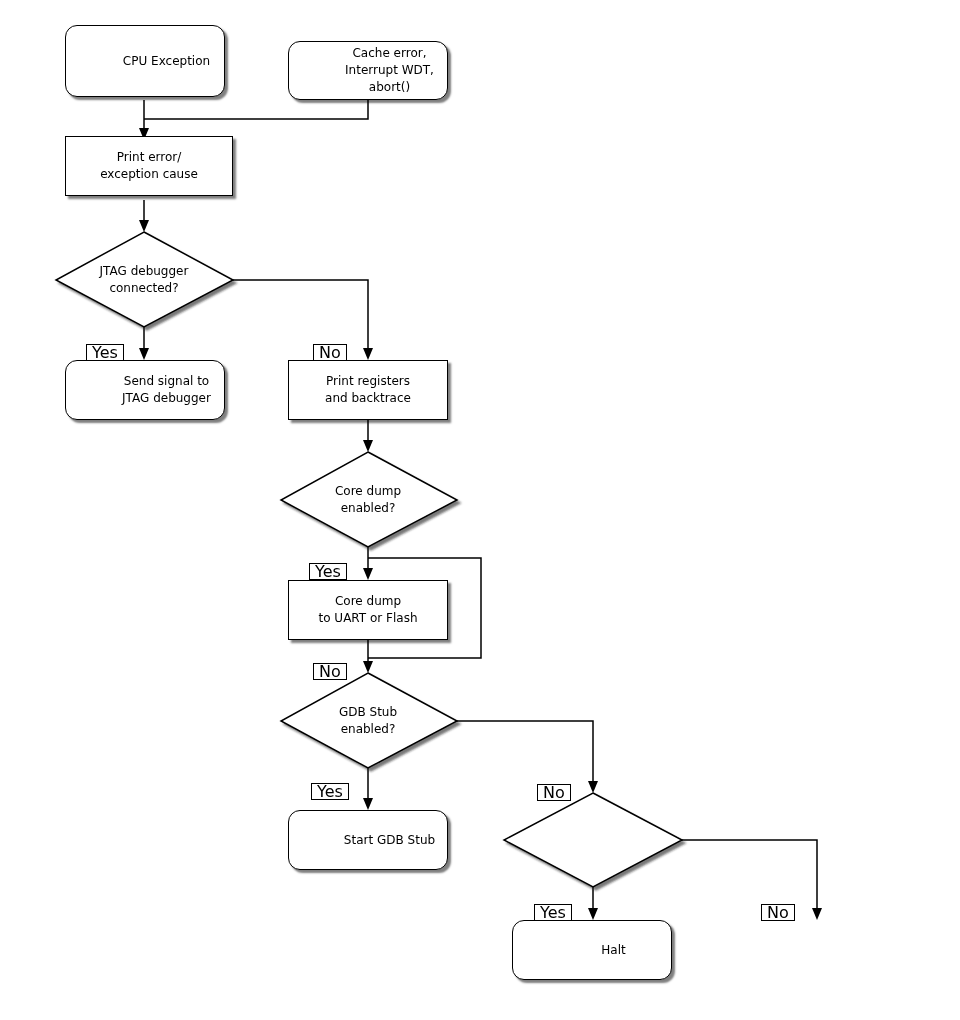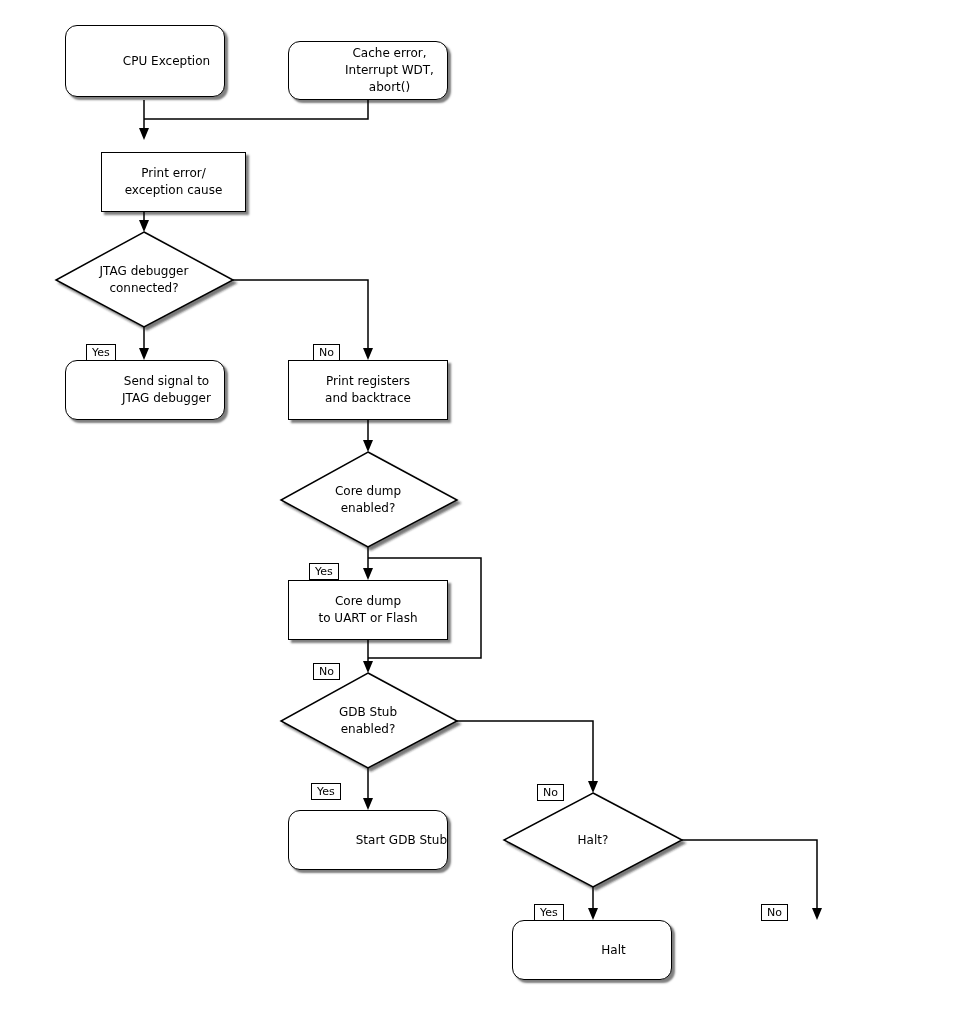--- a/index.html
+++ b/index.html
@@ -37,21 +37,21 @@
     font-size: 12px;
     line-height: 17px;
     white-space: pre-line;
     pointer-events: none;
   }
   .edge-label {
     box-sizing: border-box;
     position: absolute;
     border: 1.5px solid #000;
     background: #fff;
-    font-size: 11px;
+    font-size: 16px;
     line-height: 13px;
     padding: 1px 5px 0 5px;
     height: 17px;
     text-align: center;
   }
 </style>
 </head>
 <body>
 
 <div id="canvas">
@@ -96,50 +96,49 @@
   </svg>
 
   <div class="node rounded" style="left:65px;top:25px;width:160px;height:72px;">
     <span>CPU Exception</span>
   </div>
   <div class="node rounded" style="left:288px;top:41px;width:160px;height:59px;">
     <span>Cache error,
 Interrupt WDT,
 abort()</span>
   </div>
-  <div class="node" style="left:65px;top:152px;width:145px;height:60px;margin-left:36px;">
+  <div class="node" style="left:65px;top:136px;width:168px;height:60px;">
     <span>Print error/
 exception cause</span>
   </div>
   <div class="node rounded" style="left:65px;top:360px;width:160px;height:60px;">
     <span>Send signal to
 JTAG debugger</span>
   </div>
   <div class="node" style="left:288px;top:360px;width:160px;height:60px;">
     <span>Print registers
 and backtrace</span>
   </div>
   <div class="node" style="left:288px;top:580px;width:160px;height:60px;">
     <span>Core dump
 to UART or Flash</span>
   </div>
-  <div class="node rounded" style="left:288px;top:810px;width:160px;height:60px;justify-content:flex-end;">
+  <div class="node rounded" style="left:288px;top:810px;width:160px;height:60px;">
     <span>Start GDB Stub</span>
   </div>
   <div class="node rounded" style="left:512px;top:920px;width:160px;height:60px;justify-content:center;">
     <span>Halt</span>
   </div>
 
   <div class="dtext" style="left:64px;top:254px;width:160px;height:52px;">JTAG debugger
 connected?</div>
   <div class="dtext" style="left:288px;top:474px;width:160px;height:52px;">Core dump
 enabled?</div>
   <div class="dtext" style="left:288px;top:695px;width:160px;height:52px;">GDB Stub
 enabled?</div>
-  <div class="dtext" style="left:513px;top:814px;width:160px;height:52px;">Halt?</div>
 
   <div class="edge-label" style="left:86px;top:344px;">Yes</div>
   <div class="edge-label" style="left:313px;top:344px;">No</div>
   <div class="edge-label" style="left:309px;top:563px;">Yes</div>
   <div class="edge-label" style="left:313px;top:663px;">No</div>
   <div class="edge-label" style="left:311px;top:783px;">Yes</div>
   <div class="edge-label" style="left:537px;top:784px;">No</div>
   <div class="edge-label" style="left:534px;top:904px;">Yes</div>
   <div class="edge-label" style="left:761px;top:904px;">No</div>
 

